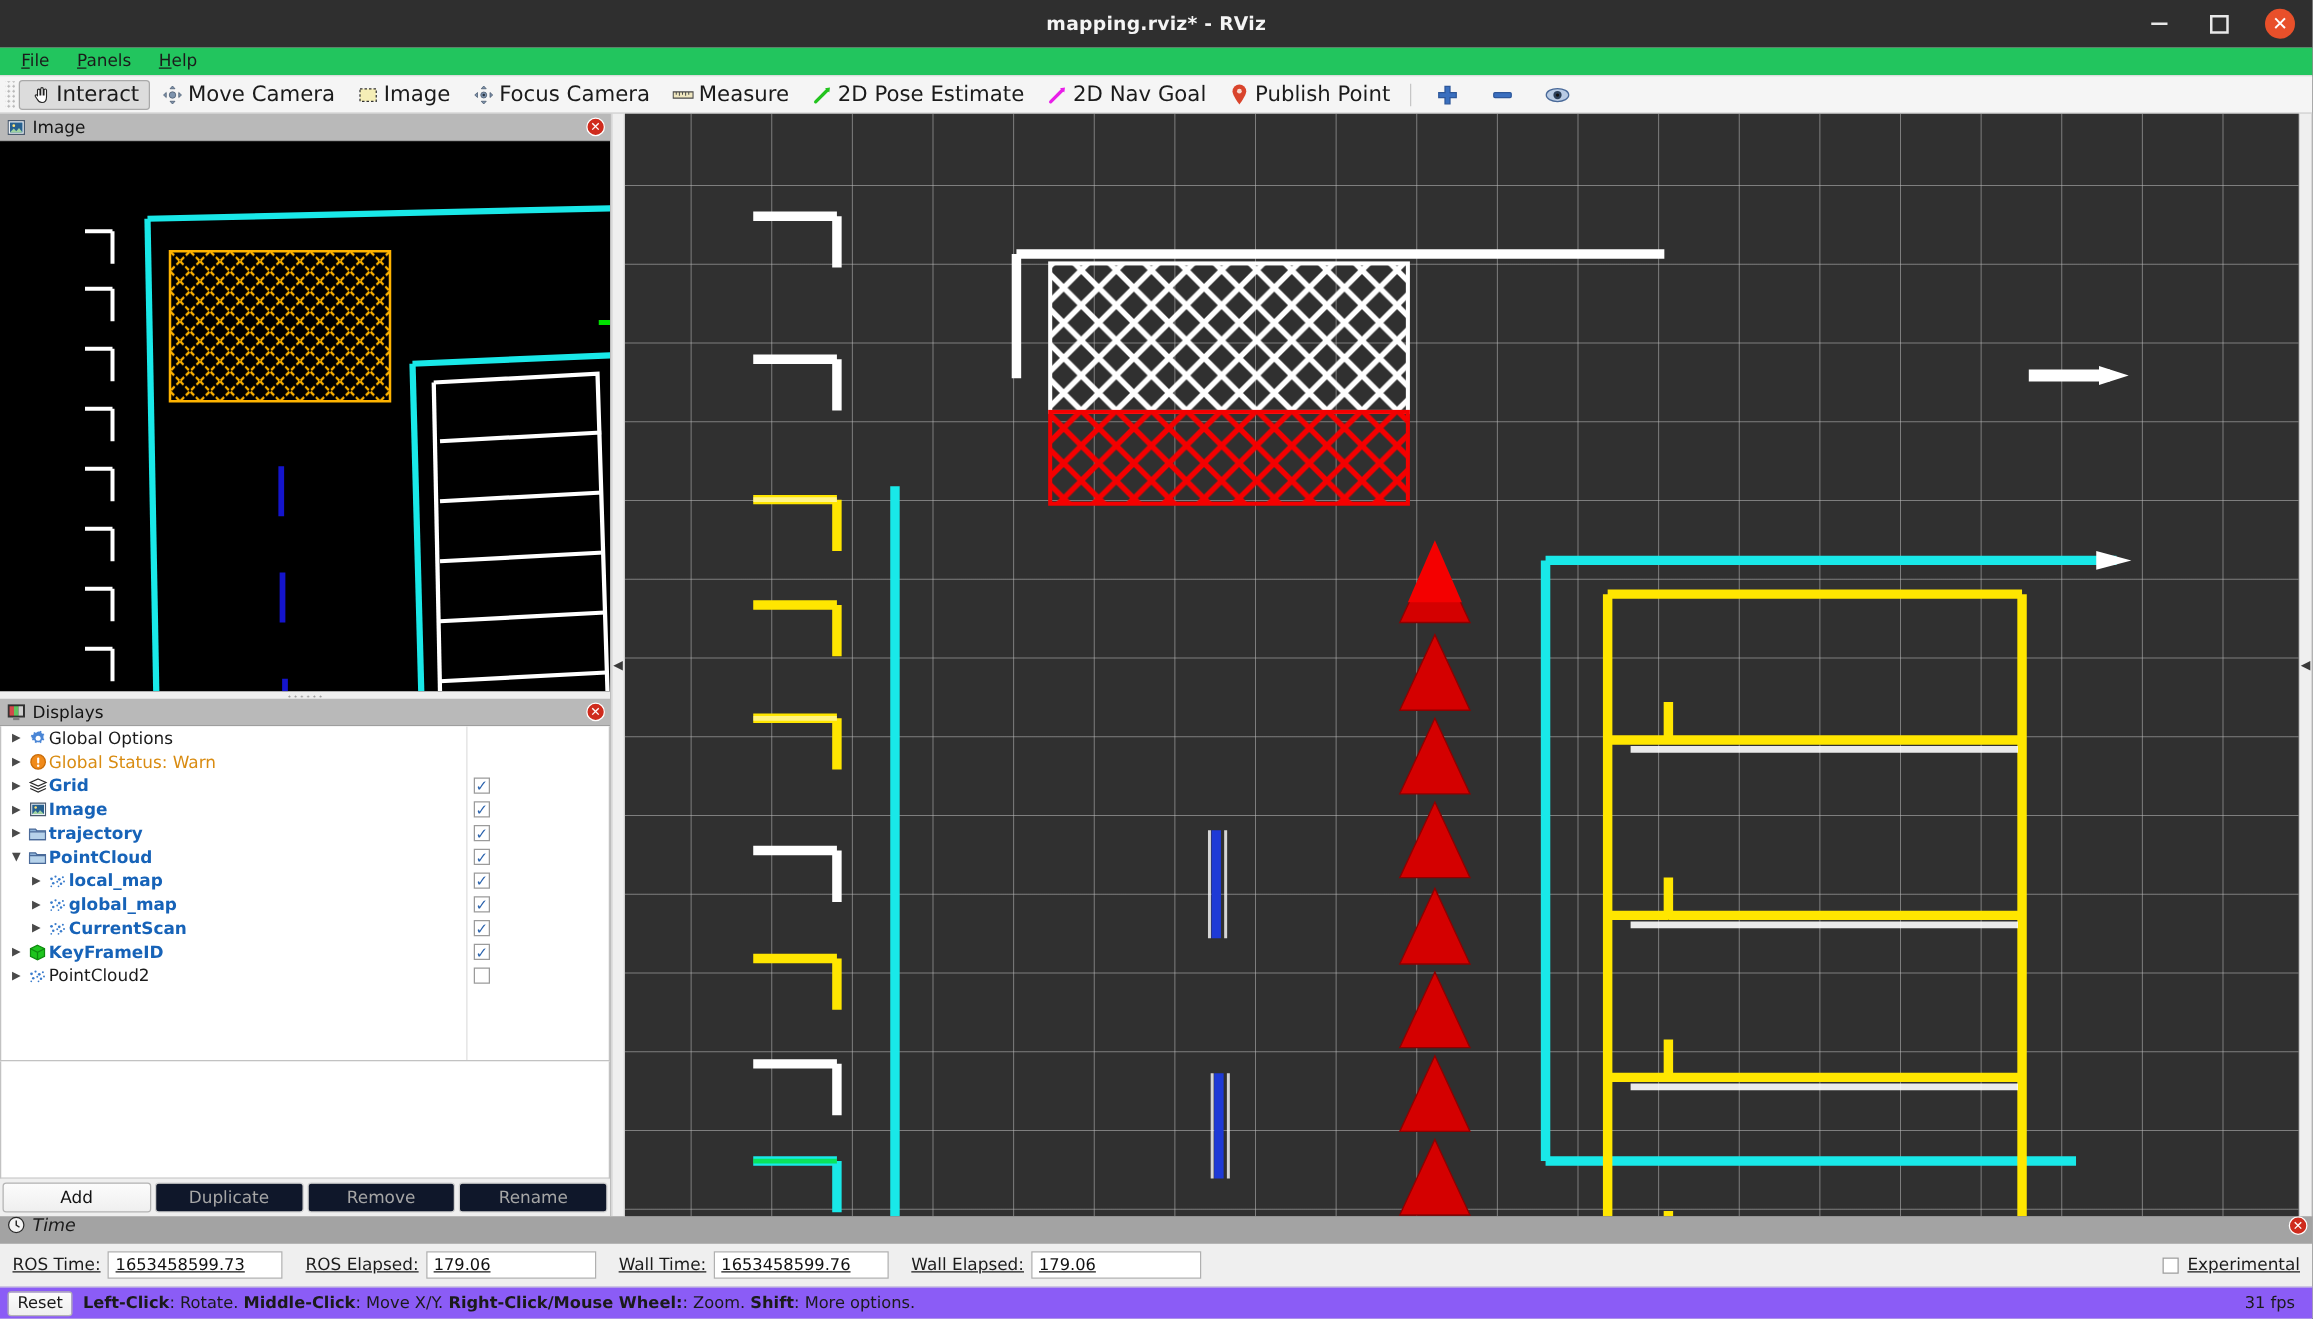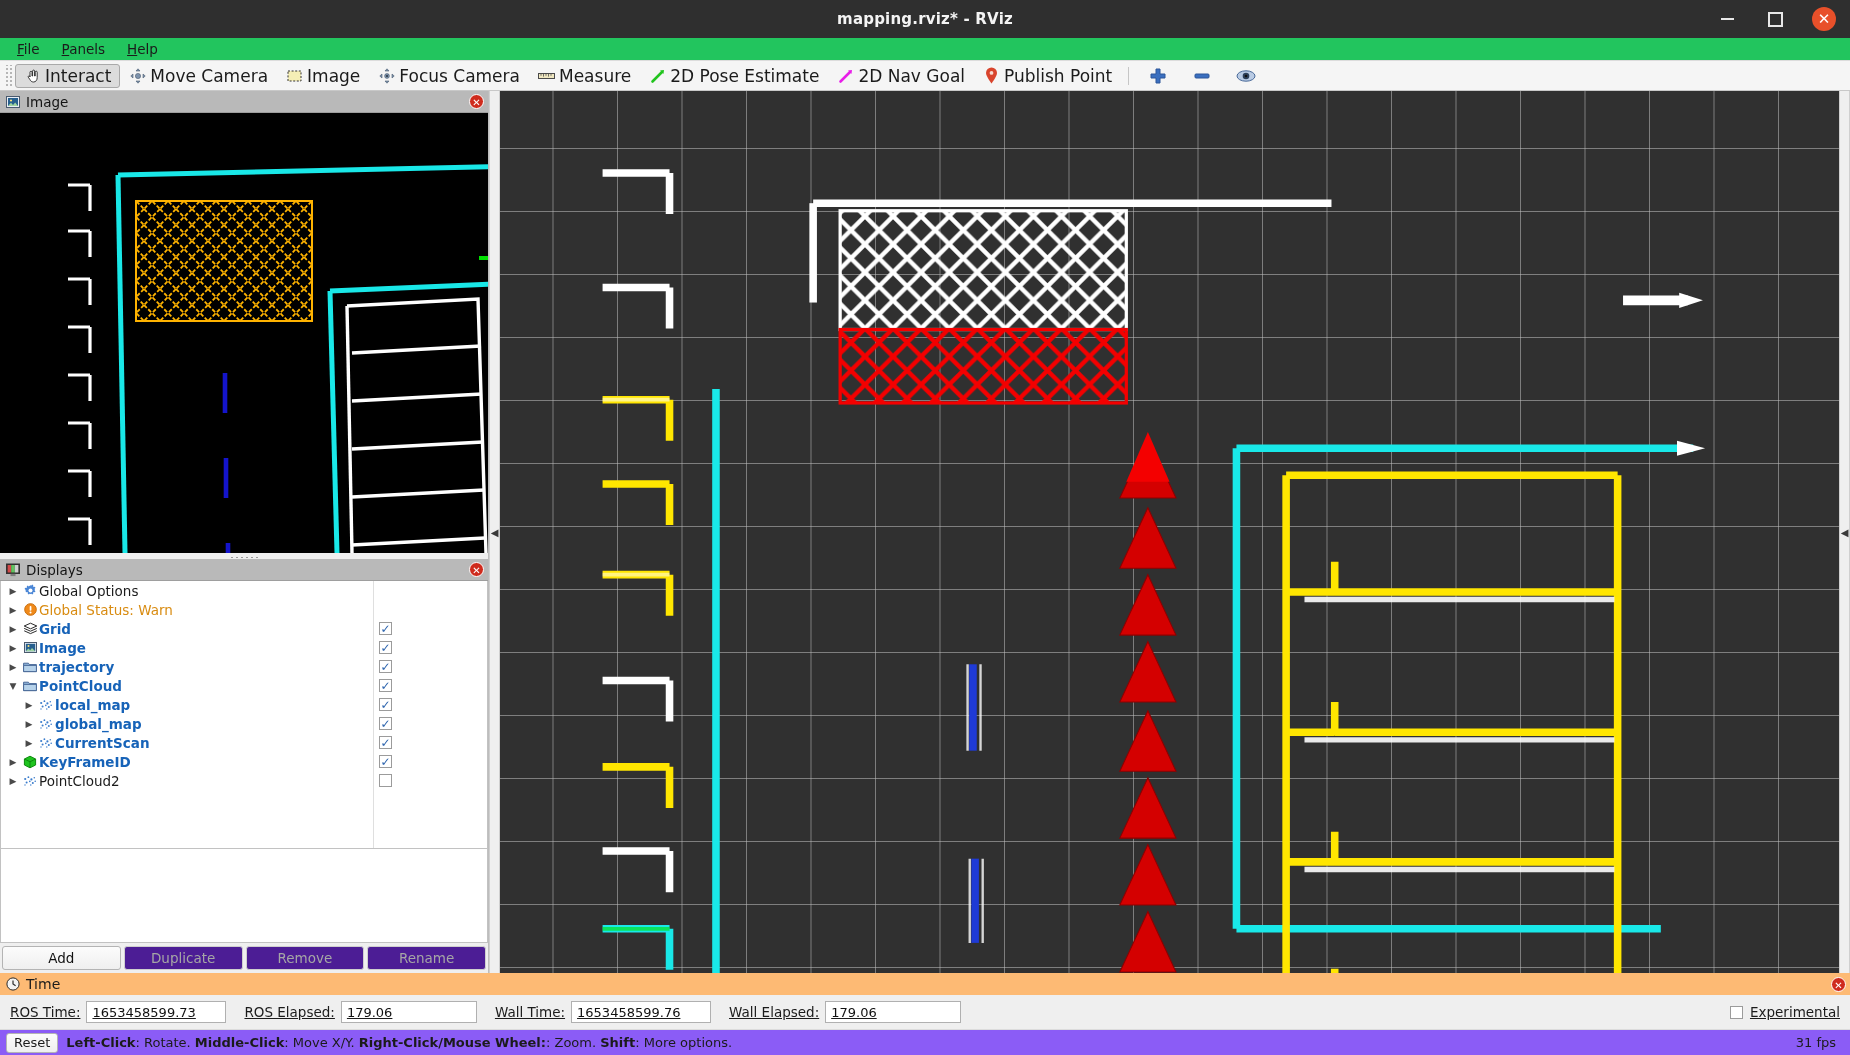--- a/index.html
+++ b/index.html
@@ -95,42 +95,42 @@
   .tlabel.warn { color:#d98c12; }
   .tcheck { position:absolute; left:378px; width:13px; height:13px; border:1px solid #9b9b9b;
     background:#fff; display:flex; align-items:center; justify-content:center; }
   .tcheck.on::after { content:"✓"; color:#2b63ad; font-size:12px; font-weight:bold; line-height:1; }
   .tcol-sep { position:absolute; left:372px; top:0; bottom:0; width:1px; background:#dfdfdf; }
 
   .treeblank { flex:1; background:#fff; border:1px solid #c2c2c2; border-top:none; min-height:0; }
   .btnrow { height:30px; display:flex; align-items:center; gap:3px; padding:3px 2px; flex:none; background:#efefef; }
   .dbtn { flex:1; height:24px; font-size:13.5px; border:1px solid #b4b4b4; border-radius:3px;
      background:linear-gradient(#fcfcfc,#efefef); color:#111; display:flex; align-items:center; justify-content:center; }
-  .dbtn.disabled { color:#a6a6a6; background:#4c1d95; border-color:#cfcfcf; }
+  .dbtn.disabled { color:#a6a6a6; background:#0f172a; border-color:#cfcfcf; }
 
   
   .collapse-left, .collapse-right {
     width:11px; background:#efefef; display:flex; align-items:center; justify-content:center; flex:none;
     border-left:1px solid #cfcfcf; border-right:1px solid #cfcfcf;
   }
   .chandle { font-size:10px; color:#3a3a3a; }
 
   
   .view3d { flex:1; position:relative; background:#303030; overflow:hidden; min-width:0; }
   .view3d .grid {
     position:absolute; inset:0;
     background-image:
       linear-gradient(to right, rgba(190,190,190,.55) 1px, transparent 1px),
       linear-gradient(to bottom, rgba(190,190,190,.55) 1px, transparent 1px);
     background-size:64.5px 63px; background-position:-12px -6px;
   }
 
   
   .timepanel { flex:none; background:#efefef; }
-  .timehead { height:22px; background:#fdba74; display:flex; align-items:center; padding:0 4px 0 6px; gap:6px; }
+  .timehead { height:22px; background:#a3a3a3; display:flex; align-items:flex-start; padding:0 4px 0 6px; gap:6px;font-style:italic; }
   .timefields { height:34px; display:flex; align-items:center; padding:0 10px; gap:0;text-decoration:underline; }
   .tf-label { font-size:13.5px; margin-right:6px; white-space:nowrap; }
   .tf-input { height:22px; border:1px solid #b0b0b0; background:#fff; font-size:13px;
      padding:1px 5px; color:#111; margin-right:18px; display:flex; align-items:center; }
   .tf-w1 { width:140px; } .tf-w2 { width:136px; }
   .tf-right { margin-left:auto; display:flex; align-items:center; gap:7px; }
   .xcheck { width:13px; height:13px; border:1px solid #9b9b9b; background:#fff; }
   .statusbar { height:26px; display:flex; align-items:center; padding:0 6px; gap:8px;
      border-top:1px solid #dcdcdc; background:#8b5cf6; }
   .resetbtn { height:20px; padding:0 7px; font-size:13px; border:1px solid #b4b4b4; border-radius:3px;

